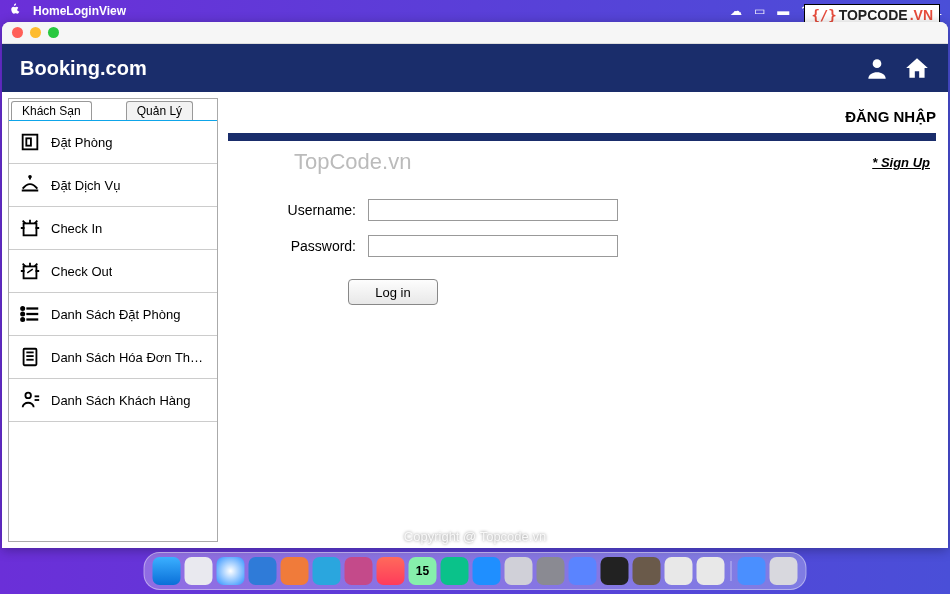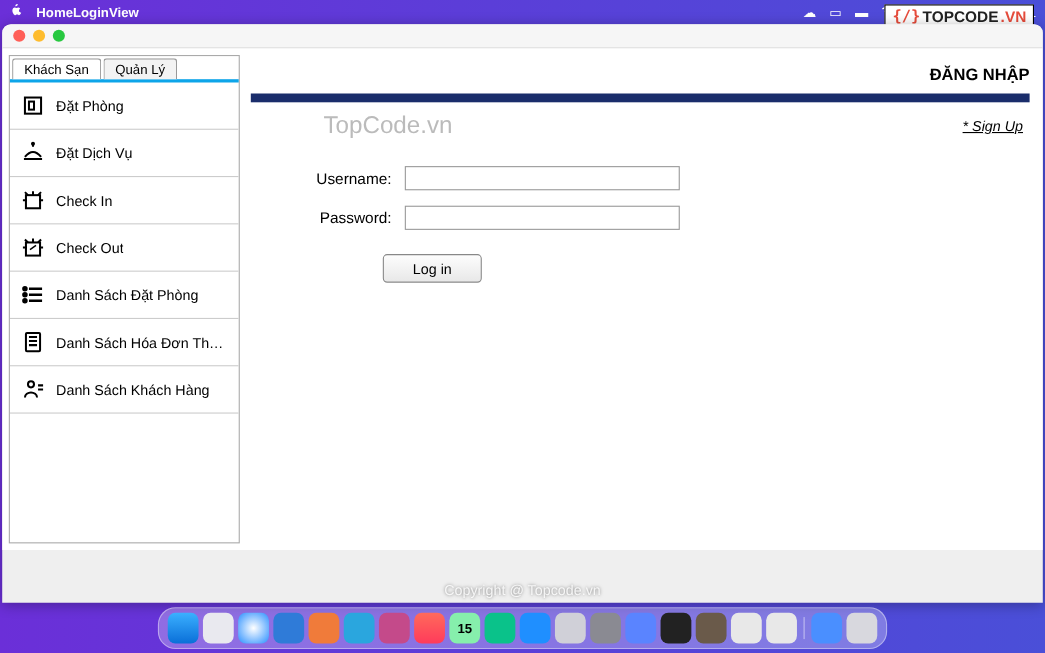--- a/index.html
+++ b/index.html
@@ -41,41 +41,41 @@
   padding: 0 18px; color: #fff;
 }
 .app-header .brand { font-size: 20px; font-weight: 700; }
 .app-header .spacer { flex: 1; }
 .app-header .hicon { width: 26px; height: 26px; margin-left: 14px; fill: #fff; cursor: pointer; }
 .content { display: flex; height: calc(100% - 70px); background: #fff; }
 .sidebar {
   width: 210px; margin: 6px; border: 1px solid #aaa;
   display: flex; flex-direction: column; background: #fff;
 }
-.tabs { display: flex; border-bottom: 3px solid #0ea5e9; }
+.tabs { display: flex; border-bottom: 1px solid #0ea5e9; gap: 32px; }
 .tab {
   padding: 2px 10px; font-size: 12px; border: 1px solid #999;
   border-bottom: none; margin: 2px 0 0 2px; background: #f3f3f3;
   border-radius: 3px 3px 0 0; cursor: pointer;
 }
 .tab.active { background: #fff; font-weight: 400; }
 .sidelist { flex: 1; overflow: auto; }
 .side-item {
   display: flex; align-items: center; gap: 10px;
   padding: 10px 10px; border-bottom: 1px solid #ccc;
   font-size: 13px; cursor: pointer;
 }
 .side-item .sicon { width: 22px; height: 22px; flex-shrink: 0; }
 .side-item .slabel { white-space: nowrap; overflow: hidden; text-overflow: ellipsis; }
 .main { flex: 1; padding: 8px 12px 0 4px; display: flex; flex-direction: column; }
 .login-title { text-align: right; font-weight: 700; font-size: 15px; margin: 8px 0 8px; }
 .login-bar { height: 8px; background: #1a2d6b; }
 .signup-row { display: flex; justify-content: space-between; align-items: center; padding: 8px 6px 0; }
 .watermark { color: #bbb; font-size: 22px; font-weight: 500; margin-left: 60px; }
-.signup { font-style: italic; font-weight: 400; text-decoration: underline; font-size: 13px; cursor: pointer; }
+.signup { font-style: italic; font-weight: 700; text-decoration: underline; font-size: 13px; cursor: pointer; }
 .form { margin-top: 24px; }
 .frow { display: flex; align-items: center; margin-bottom: 14px; }
 .flabel { width: 140px; text-align: right; padding-right: 12px; font-size: 14px; }
 .finput { width: 250px; height: 22px; border: 1px solid #999; padding: 2px 4px; font-size: 13px; }
 .login-btn {
   margin-left: 120px; margin-top: 8px; width: 90px; height: 26px;
   background: linear-gradient(#fdfdfd, #e8e8e8); border: 1px solid #888;
   border-radius: 4px; font-size: 13px; cursor: pointer;
 }
 .watermark-center {
@@ -128,20 +128,31 @@
     <span class="vn">.VN</span>
 </div>
 
 <div class="window">
   <div class="titlebar">
     <div class="tl-btn tl-close"></div>
     <div class="tl-btn tl-min"></div>
     <div class="tl-btn tl-max"></div>
   </div>
 
+  <div class="app-header">
+    <span class="brand">Booking.com</span>
+    <span class="spacer"></span>
+    <svg class="hicon" viewBox="0 0 24 24">
+        <circle cx="12" cy="8" r="4"></circle>
+        <path d="M4 22c0-4 4-6 8-6s8 2 8 6z"></path>
+      </svg>
+    <svg class="hicon" viewBox="0 0 24 24">
+        <path d="M12 3l10 9h-3v9h-5v-6h-4v6H5v-9H2z"></path>
+      </svg>
+  </div>
 
   <div class="content">
     <div class="sidebar">
       <div class="tabs">
         <div class="tab active">Khách Sạn</div>
         <div class="tab">Quản Lý</div>
       </div>
       <div class="sidelist">
         <div class="side-item">
           <svg class="sicon" viewBox="0 0 24 24" fill="none" stroke="#000" stroke-width="2">

